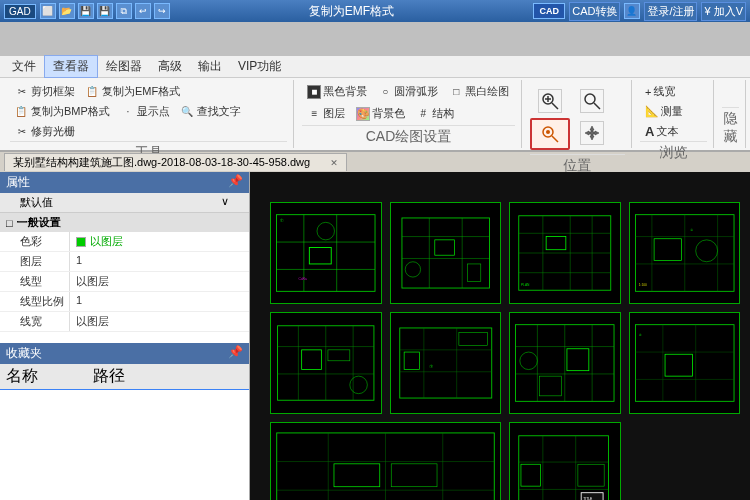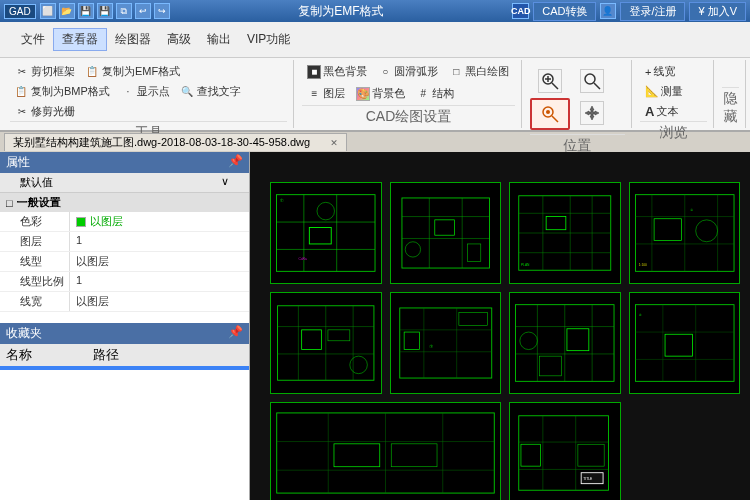--- a/index.html
+++ b/index.html
@@ -14,30 +14,31 @@
       align-items: center;
       padding: 0 4px;
       font-size: 12px;
     }
     .title-bar-left { display: flex; align-items: center; gap: 4px; }
     .title-bar-logo { background: #1a4a80; color: #fff; font-size: 10px; font-weight: normal; padding: 1px 4px; border: 1px solid #7abaff; }
     .title-bar-icons { display: flex; gap: 3px; align-items: center; }
     .title-icon { width: 16px; height: 16px; background: #5a8fd0; border: 1px solid #7abaff; display: flex; align-items: center; justify-content: center; font-size: 9px; color: white; cursor: pointer; }
     .title-bar-text { flex: 1; text-align: center; font-size: 12px; }
     .title-bar-right { display: flex; align-items: center; gap: 4px; font-size: 11px; }
-    .title-btn { background: #3a6faf; border: 1px solid #5a8fdf; color: white; padding: 1px 8px; font-size: 11px; cursor: pointer; }
+    .title-btn { background: #3a6faf; border: 1px solid #5a8fdf; color: white; padding: 1px 2px; font-size: 11px; cursor: pointer; }
 
     
     .menu-bar {
       background: #f0f0f0;
-      height: 36px;
+      height: 22px;
       display: flex;
       align-items: center;
-      padding: 0 13px;
+      padding: 0 4px;
       border-bottom: 1px solid #ccc;
+      margin-top: 34px;
     }
     .menu-item { padding: 2px 8px; cursor: pointer; font-size: 12px; color: #333; }
     .menu-item.active { background: #cce0ff; border: 1px solid #88aaee; }
 
     
     .ribbon {
       background: #f5f5f5;
       border-bottom: 2px solid #aaa;
       display: flex;
       flex-direction: column;
@@ -184,23 +185,23 @@
     .fav-header {
       background: #4a6fa5;
       color: white;
       padding: 2px 6px;
       font-size: 12px;
       display: flex;
       justify-content: space-between;
     }
     .fav-cols {
       display: flex;
-      border-bottom: 4px solid #3b82f6;
+      border-bottom: 1px solid #3b82f6;
       background: #e8e8e8;
-      font-size: 13px;
+      font-size: 16px;
       align-items: flex-end;
     }
     .fav-col { padding: 2px 6px; }
     .fav-body { background: white; flex: 1; }
 
     
     .canvas-area {
       flex: 1;
       background: #111;
       position: relative;
@@ -245,21 +246,21 @@
       <div class="title-icon">📂</div>
       <div class="title-icon">💾</div>
       <div class="title-icon">💾</div>
       <div class="title-icon">⧉</div>
       <div class="title-icon">↩</div>
       <div class="title-icon">↪</div>
     </div>
   </div>
   <div class="title-bar-text">复制为EMF格式</div>
   <div class="title-bar-right">
-    <div class="title-icon" style="width:17px;background:#2255aa;font-size:9px;font-weight:bold;">CAD</div>
+    <div class="title-icon" style="width:32px;background:#2255aa;font-size:9px;font-weight:bold;">CAD</div>
     <div class="title-btn">CAD转换</div>
     <div class="title-icon" style="width:16px;background:#5588cc;">👤</div>
     <div class="title-btn">登录/注册</div>
     <div class="title-btn">¥ 加入V</div>
   </div>
 </div>
 
 <div class="menu-bar">
   <div class="menu-item">文件</div>
   <div class="menu-item active">查看器</div>

